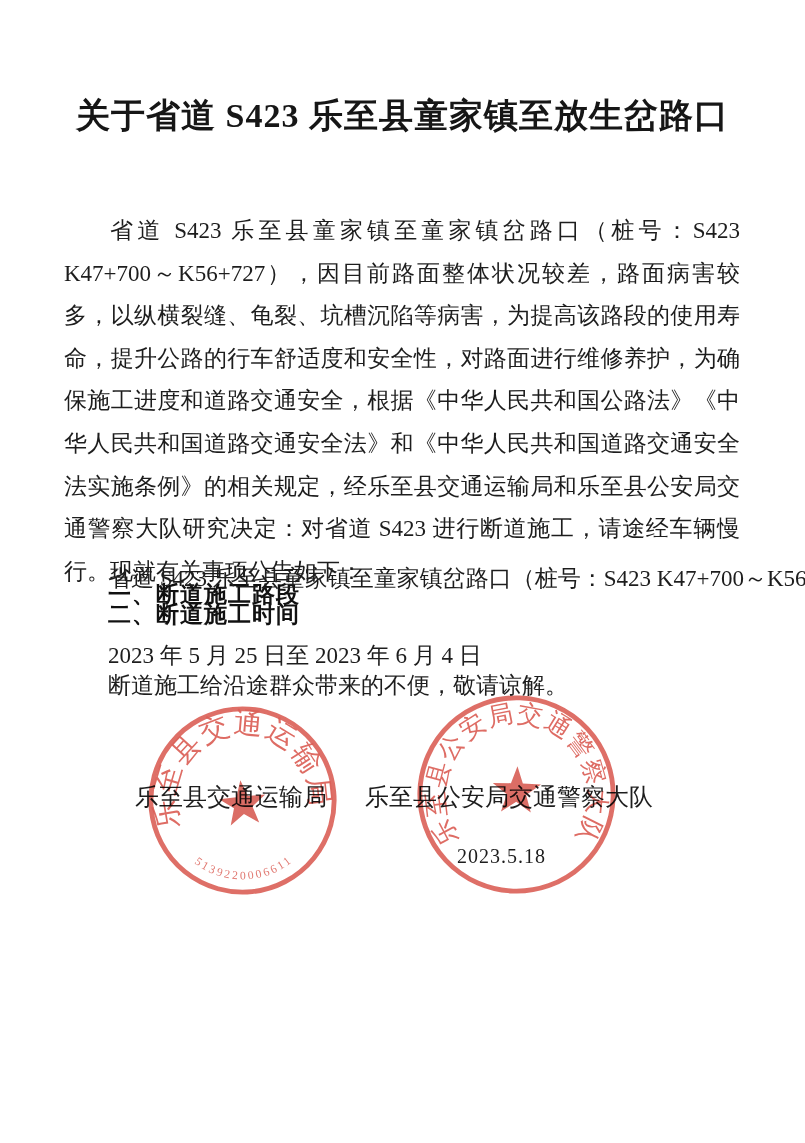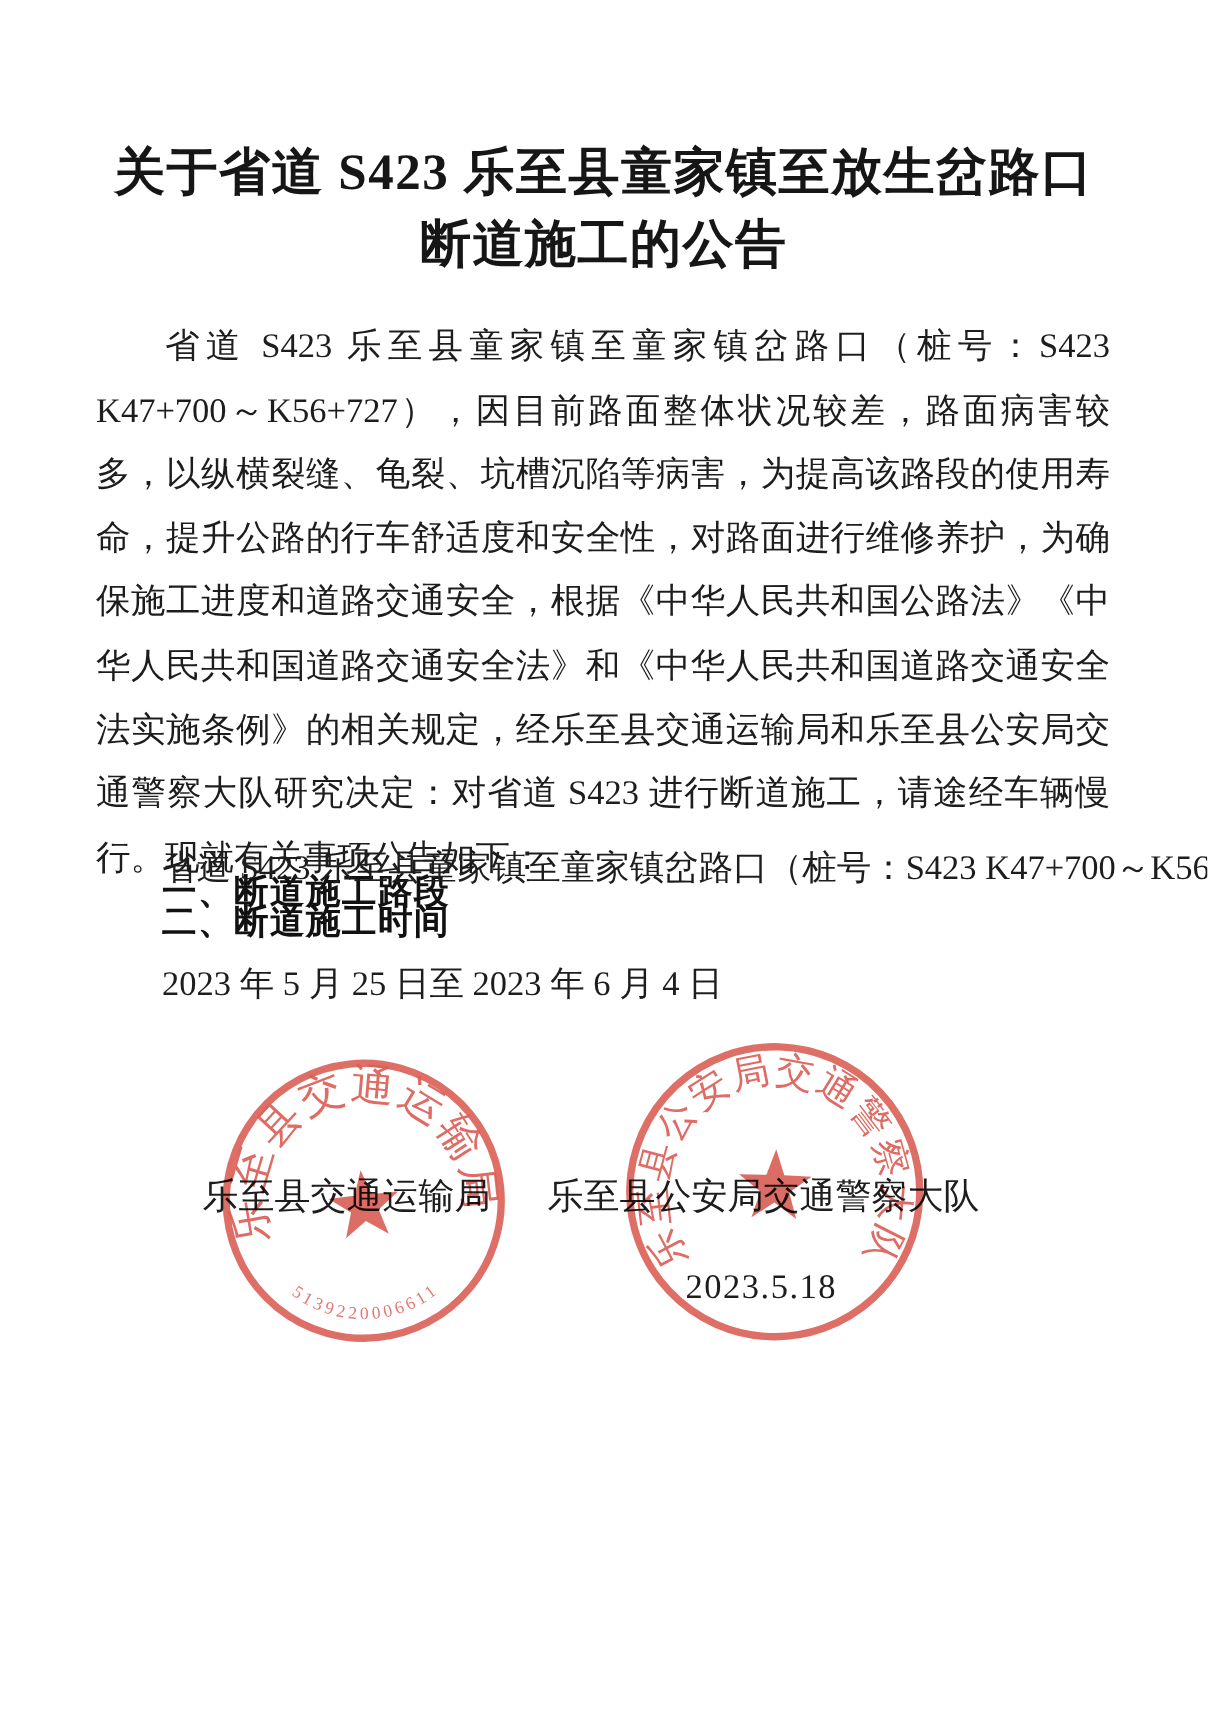--- a/index.html
+++ b/index.html
@@ -54,21 +54,21 @@
     white-space: nowrap;
     color: #1d1d1d;
     z-index: 1;
   }
   .sig-left  { left: 135px; top: 781px; }
   .sig-right { left: 365px; top: 781px; }
   .sig-date  {
     position: absolute;
     left: 457px;
     top: 845px;
-    font-size: 23px;
+    font-size: 20px;
     letter-spacing: 1px;
     color: #1d1d1d;
     z-index: 1;
     text-align: center;
   }
   .seal {
     position: absolute;
     z-index: 2;
     mix-blend-mode: multiply;
     opacity: 0.88;
@@ -77,29 +77,29 @@
   .seal-right { left: 414px; top: 692px; width: 205px; height: 205px; transform: rotate(2deg); }
   .seal text { font-family: "Liberation Serif", "DejaVu Serif", serif; }
 </style>
 </head>
 <body>
 
 <div class="page">
 
   <div class="doc-title">
     <div>关于省道 S423 乐至县童家镇至放生岔路口</div>
-    <div>断道施工的公告</div>
   </div>
 
   <div class="intro">省道 S423 乐至县童家镇至童家镇岔路口（桩号：S423 K47+700～K56+727），因目前路面整体状况较差，路面病害较多，以纵横裂缝、龟裂、坑槽沉陷等病害，为提高该路段的使用寿命，提升公路的行车舒适度和安全性，对路面进行维修养护，为确保施工进度和道路交通安全，根据《中华人民共和国公路法》《中华人民共和国道路交通安全法》和《中华人民共和国道路交通安全法实施条例》的相关规定，经乐至县交通运输局和乐至县公安局交通警察大队研究决定：对省道 S423 进行断道施工，请途经车辆慢行。现就有关事项公告如下：</div>
 
   <div class="line heading" style="top:547px;margin-top:32px;">一、断道施工路段</div>
   <div class="line" style="top:563px;">省道 S423 乐至县童家镇至童家镇岔路口（桩号：S423 K47+700～K56+727）</div>
   <div class="line heading" style="top:599px;text-align:center;">二、断道施工时间</div>
   <div class="line" style="top:640px;">2023 年 5 月 25 日至 2023 年 6 月 4 日</div>
+  <div class="line" style="top:670px;">断道施工给沿途群众带来的不便，敬请谅解。</div>
 
   <div class="sig-label sig-left">乐至县交通运输局</div>
   <div class="sig-label sig-right">乐至县公安局交通警察大队</div>
   <div class="sig-date">2023.5.18</div>
 
   <svg class="seal seal-left" viewBox="0 0 200 200">
     <circle cx="100" cy="100" r="94" fill="none" stroke="#d6493f" stroke-width="5" opacity="0.9"></circle>
     <defs>
       <path id="arcL" d="M 37.5,129.2 A 69,69 0 1 1 162.5,129.2" fill="none"></path>
       <path id="arcLb" d="M 31.3,142.9 A 81,81 0 0 0 168.7,142.9" fill="none"></path>

